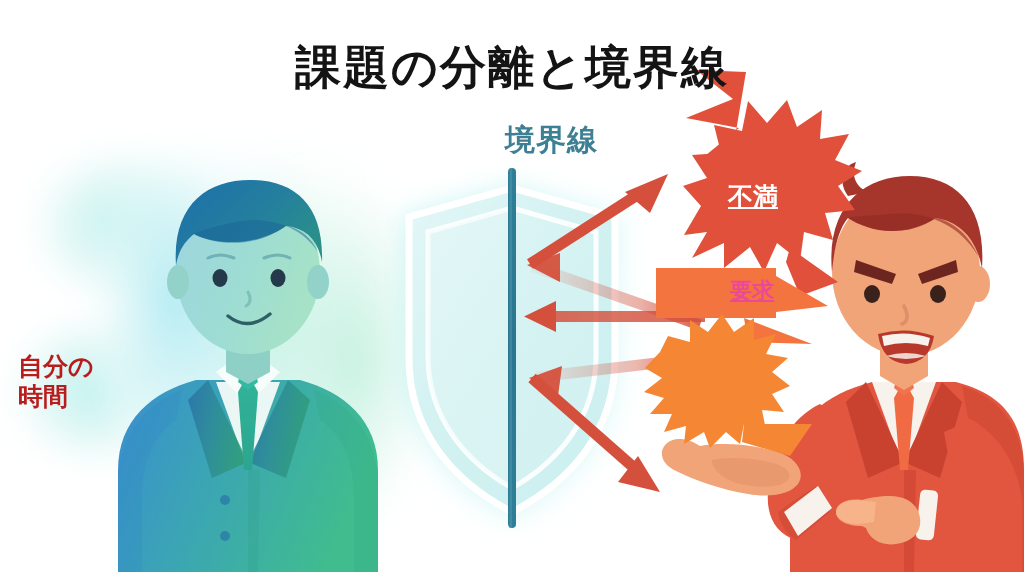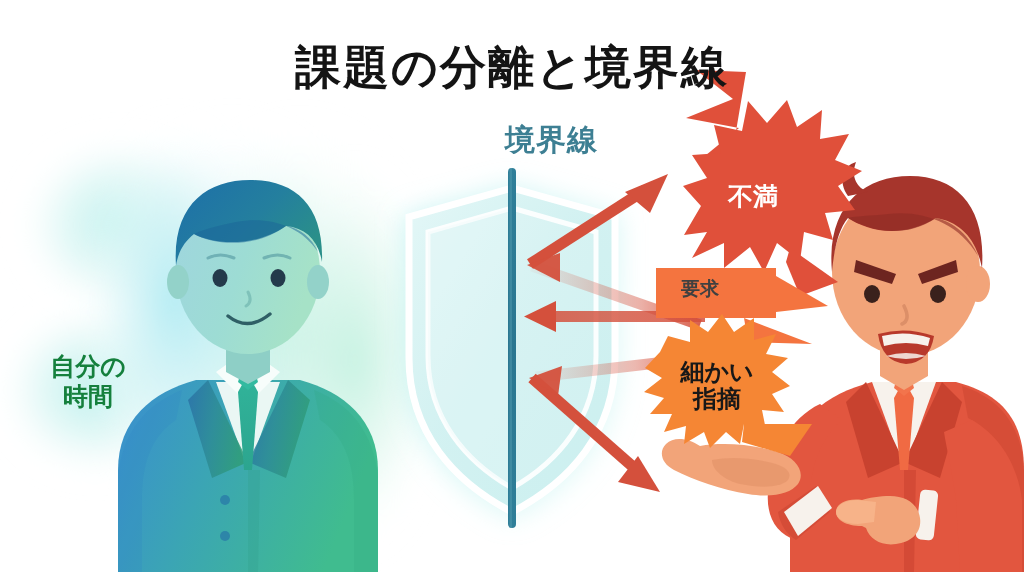--- a/index.html
+++ b/index.html
@@ -59,40 +59,41 @@
     width: 172px;
     text-align: center;
     font-size: 25px;
     color: #10161a;
   }
 
   #calm-label-2 {
     left: 18px;
     top: 352px;
     width: 140px;
-    text-align: center;
+    text-align: left;
     font-size: 25px;
-    color: #15803d;
+    color: #b91c1c;
   }
 
   .burst-text {
     position: absolute;
     text-align: center;
     font-weight: 700;
     white-space: pre;
     line-height: 1.14;
     pointer-events: none;
+    text-decoration: underline;
   }
   #burst-text-1 {
     left: 688px; top: 182px; width: 130px;
     font-size: 25px; color: #ffffff;
   }
   #burst-text-2 {
-    left: 648px; top: 278px; width: 104px;
-    font-size: 19px; color: #404040;
+    left: 700px; top: 278px; width: 104px;
+    font-size: 22px; color: #ec4899;
   }
   #burst-text-3 {
     left: 656px; top: 358px; width: 122px;
     font-size: 24px; color: #181818;
   }
 </style>
 </head>
 <body>
 
 <div id="stage">
@@ -394,16 +395,14 @@
 
   <div class="txt" id="title">課題の分離と境界線</div>
 
   <div class="txt" id="boundary-label">境界線</div>
 
   <div class="txt" id="calm-label-2">自分の
 時間</div>
 
   <div class="burst-text" id="burst-text-1">不満</div>
   <div class="burst-text" id="burst-text-2">要求</div>
-  <div class="burst-text" id="burst-text-3">細かい
-指摘</div>
 
 </div>
 
 </body></html>

